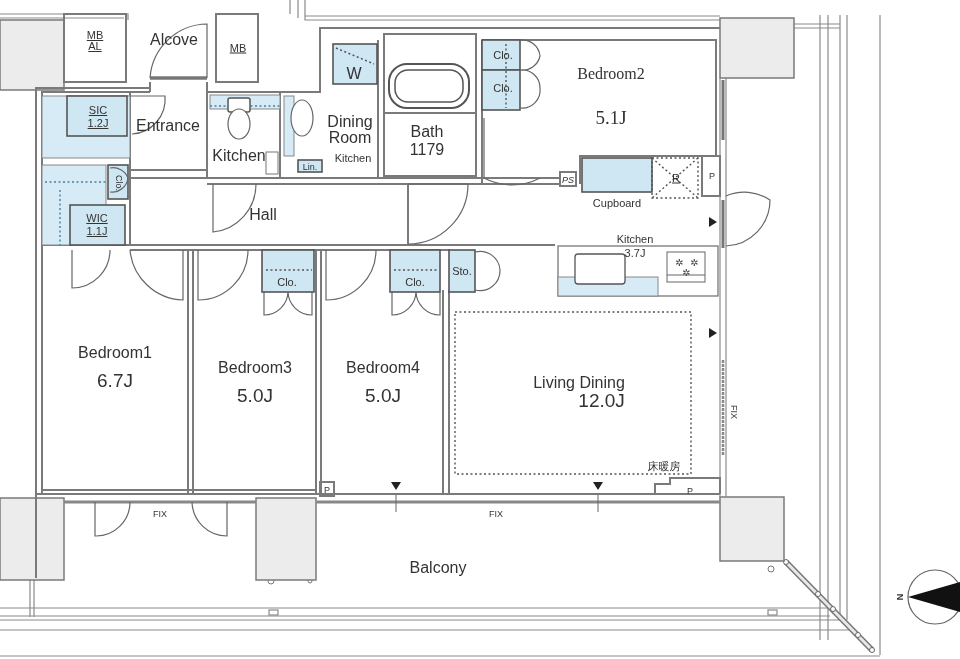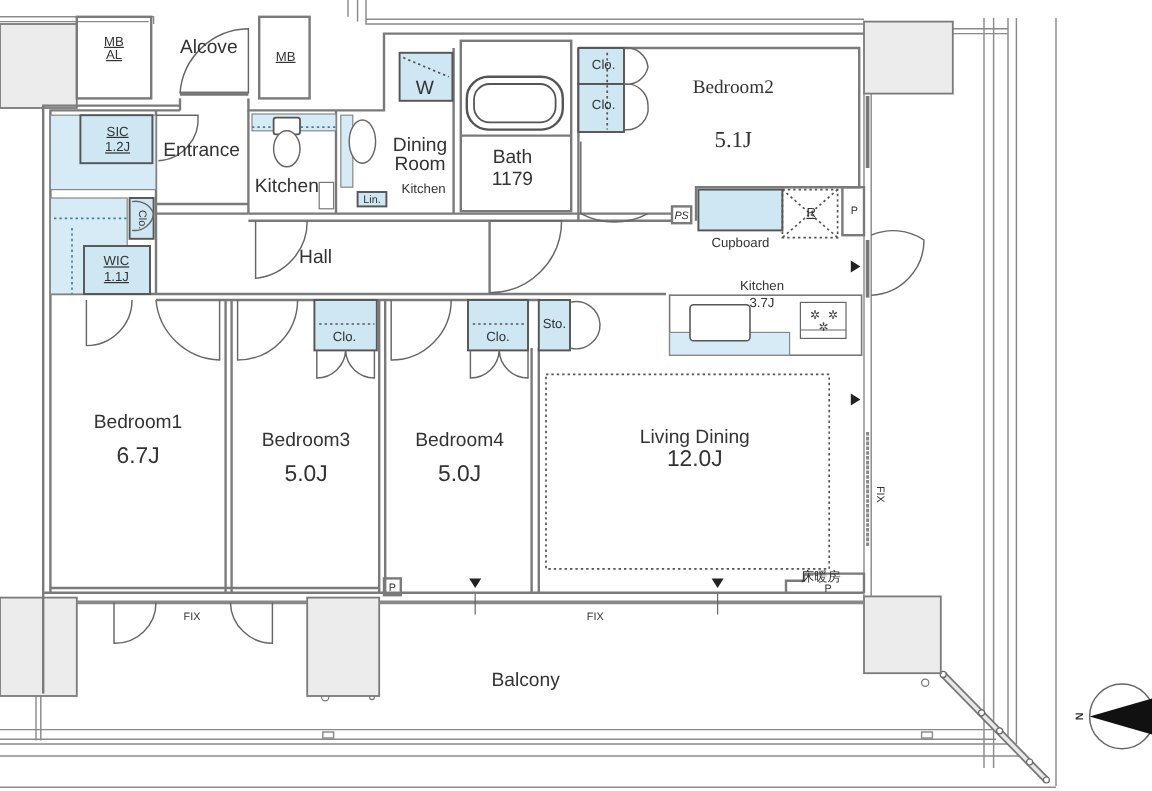--- a/index.html
+++ b/index.html
@@ -268,25 +268,25 @@
   <div class="area" style="margin-top:10px">6.7J</div>
 </div>
 <div class="lbl" style="left:255px;top:382px;">
   <div class="room">Bedroom3</div>
   <div class="area" style="margin-top:10px">5.0J</div>
 </div>
 <div class="lbl" style="left:383px;top:382px;">
   <div class="room">Bedroom4</div>
   <div class="area" style="margin-top:10px">5.0J</div>
 </div>
-<div class="lbl" style="left:579px;top:375px;">
+<div class="lbl" style="left:579px;top:392px;text-align:right;">
   <div class="room">Living Dining</div>
   <div class="area" style="">12.0J</div>
 </div>
-<div class="lbl xs" style="left:684px;top:466px;margin-top:16px;">床暖房</div>
+<div class="lbl xs" style="left:664px;top:466px;">床暖房</div>
 <div class="lbl xxs" style="left:327px;top:490px;">P</div>
 <div class="lbl xxs" style="left:690px;top:491px;">P</div>
 
 <div class="lbl xxs" style="left:160px;top:514px;">FIX</div>
 <div class="lbl xxs" style="left:496px;top:514px;">FIX</div>
 <div class="lbl xxs vert" style="left:733px;top:412px;">FIX</div>
 
 <div class="lbl room" style="left:438px;top:568px;text-align:center;">Balcony</div>
 <div class="lbl xxs" style="left:900px;top:597px;font-weight:bold;transform:translate(-50%,-50%) rotate(-90deg);">N</div>
 

